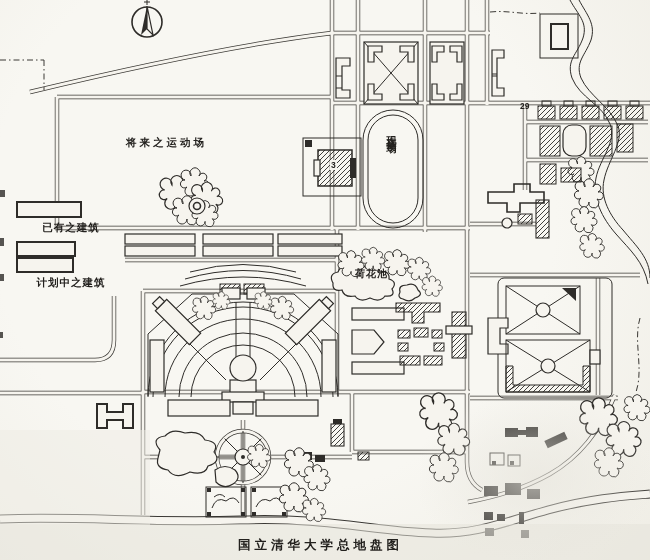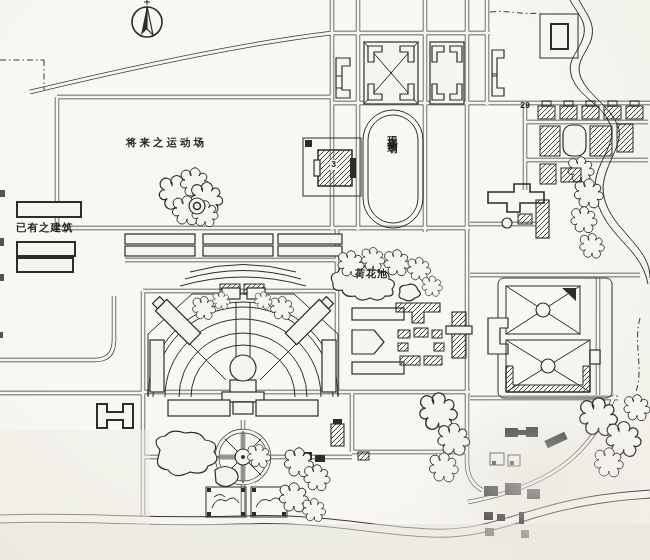--- a/index.html
+++ b/index.html
@@ -22,32 +22,32 @@
   .bld{fill:#f6f4ee;stroke:#2e2c29;stroke-width:1.2;}
   .bld2{fill:#f6f4ee;stroke:#2e2c29;stroke-width:2;}
   .solid{fill:#2e2c29;stroke:none;}
   .road-c{stroke:#3a3834;stroke-width:4.4;fill:none;}
   .road-f{stroke:#f6f4ee;stroke-width:3;fill:none;}
   .roadw-c{stroke:#3a3834;stroke-width:9;fill:none;}
   .roadw-f{stroke:#f6f4ee;stroke-width:7;fill:none;}
   .dash{stroke:#3a3834;stroke-width:1;fill:none;stroke-dasharray:6 3 1.5 3;}
   .lbl{
     position:absolute;color:#23211e;font-weight:bold;white-space:nowrap;
-    font-family:Liberation Mono, monospace;
+    font-family:Liberation Sans, sans-serif;
   }
   .lbl-future{left:126px;top:136px;font-size:10.5px;letter-spacing:3px;}
   .lbl-current{
     left:384px;top:127px;font-size:10px;letter-spacing:2px;
     writing-mode:vertical-rl;text-orientation:upright;white-space:normal;
   }
   .lbl-lotus{left:355px;top:267px;font-size:10px;letter-spacing:1px;}
   .lbl-29{left:520px;top:101px;font-size:8.5px;}
   .lbl-3{left:330px;top:160px;font-size:8.5px;background:#f6f4ee;padding:0 1px;}
   .map-title{left:238px;top:537px;font-size:12.5px;letter-spacing:4px;}
-  .legend{position:absolute;left:16px;top:201px;width:110px;}
+  .legend{position:absolute;left:16px;top:201px;width:110px;text-align:center;}
   .legend .swatch{border:2px solid #2e2c29;background:#f6f4ee;}
   .sw-hatched{
     width:62px;height:13px;
     background-image:repeating-linear-gradient(45deg,#2e2c29 0 1.5px,rgba(0,0,0,0) 1.5px 5px);
   }
   .sw-dotted{
     width:56px;height:12px;
     background-image:radial-gradient(circle,#2e2c29 1px,rgba(0,0,0,0) 1.2px);
     background-size:6px 5px;
   }
@@ -345,21 +345,23 @@
 
   <div class="stain stain-bottom"></div>
   <div class="stain stain-br"></div>
   <div class="stain stain-bl"></div>
 
   <div class="legend">
     <div class="swatch sw-hatched"></div>
     <span class="lg-label">已有之建筑</span>
     <div class="swatch sw-dotted"></div>
     <div class="swatch sw-plain"></div>
+    <span class="lg-label">计划中之建筑</span>
   </div>
 
   <div class="lbl lbl-future">将来之运动场</div>
   <div class="lbl lbl-current">现在运动场</div>
   <div class="lbl lbl-lotus">荷花池</div>
   <div class="lbl lbl-29">29</div>
   <div class="lbl lbl-3">3</div>
+  <div class="lbl map-title">国立清华大学总地盘图</div>
 
 </div>
 
 </body></html>

